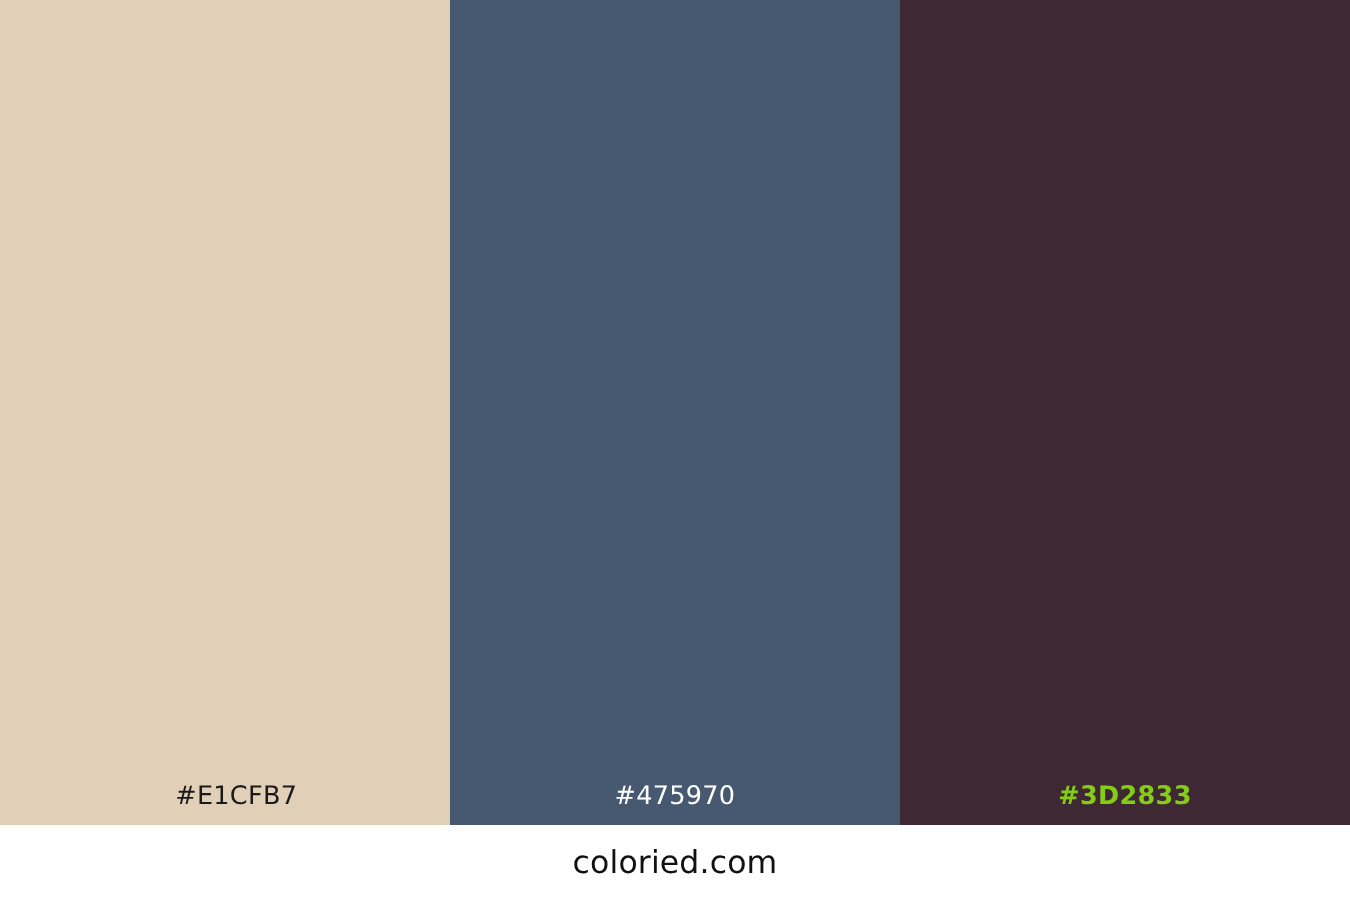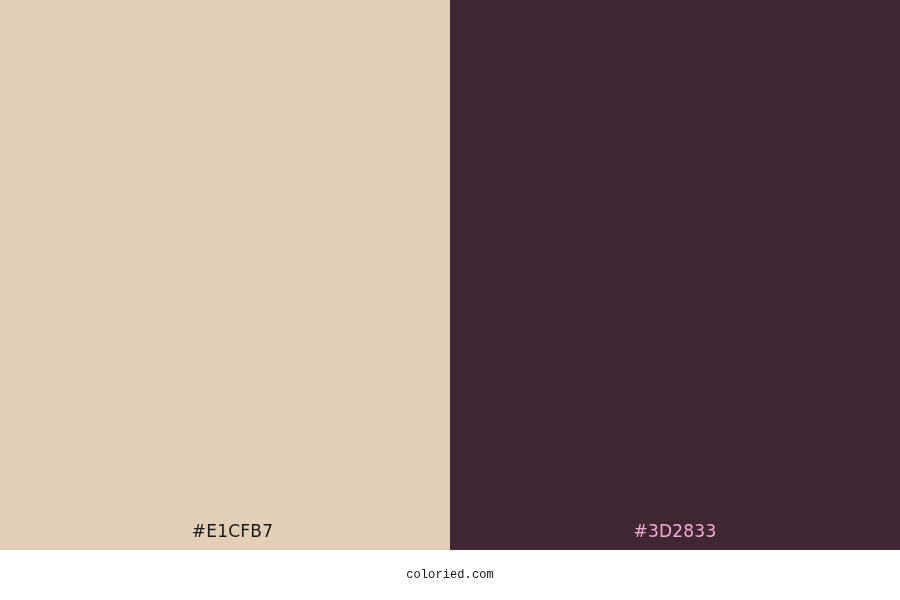--- a/index.html
+++ b/index.html
@@ -57,43 +57,45 @@
     right: 0;
     top: 550px;
     height: 50px;
     background: #ffffff;
     display: flex;
     align-items: center;
     justify-content: center;
   }
 
   #site-footer-text {
-    font-size: 12px;
+    font-size: 21px;
     line-height: 20px;
     color: #111111;
     letter-spacing: 0.1px;
-    font-family: Liberation Mono, monospace;
   }
 </style>
 </head>
 <body>
 
 <div id="palette-page" style="background-color: rgb(255, 255, 255);">
 
   <div id="swatch-strip">
 
     <div class="color-swatch" style="background-color: rgb(225, 207, 183);">
       <span class="swatch-hex-label on-light" style="color: rgb(26, 26, 26);">#E1CFB7</span>
     </div>
 
 
+    <div class="color-swatch" style="background-color: rgb(71, 89, 112);">
+      <span class="swatch-hex-label on-dark" style="color: rgb(255, 255, 255);">#475970</span>
+    </div>
 
 
     <div class="color-swatch" style="background-color: rgb(61, 40, 51);">
-      <span class="swatch-hex-label on-dark" style="color: #f9a8d4;">#3D2833</span>
+      <span class="swatch-hex-label on-dark" style="color: #84cc16; font-weight: bold;">#3D2833</span>
     </div>
 
   </div>
 
   <div id="site-footer">
     <span id="site-footer-text" style="color: rgb(17, 17, 17);">coloried.com</span>
   </div>
 
 </div>
 

